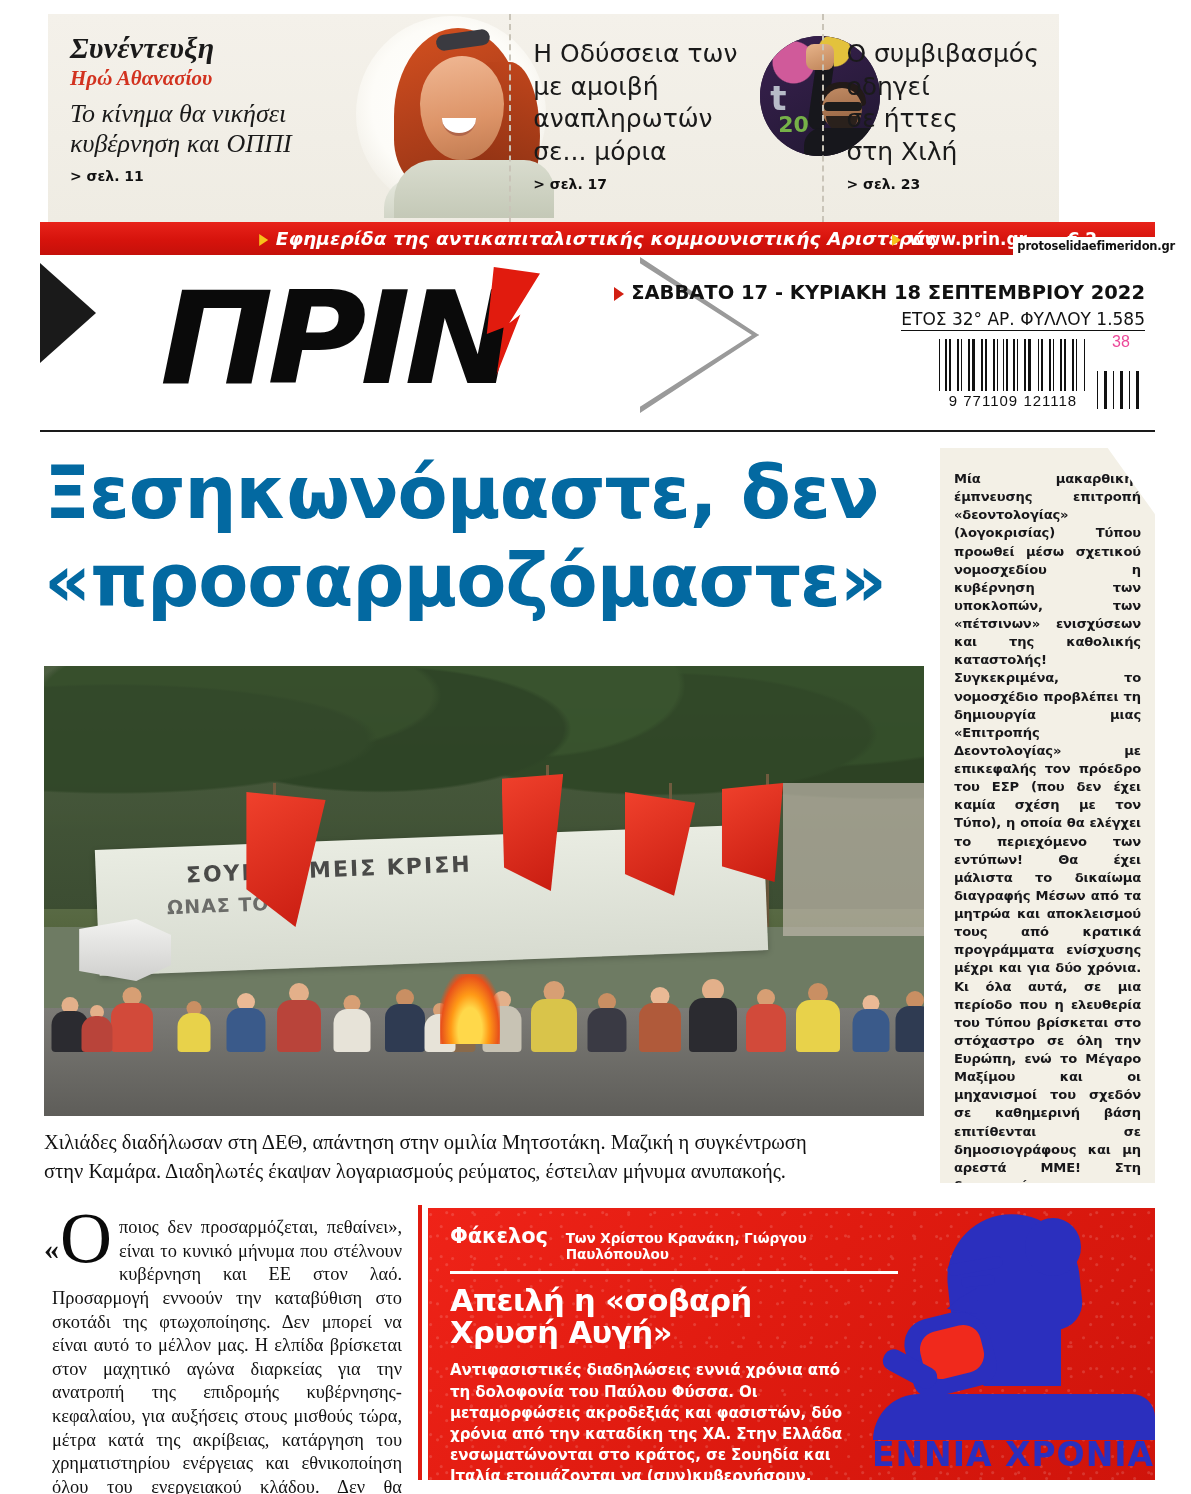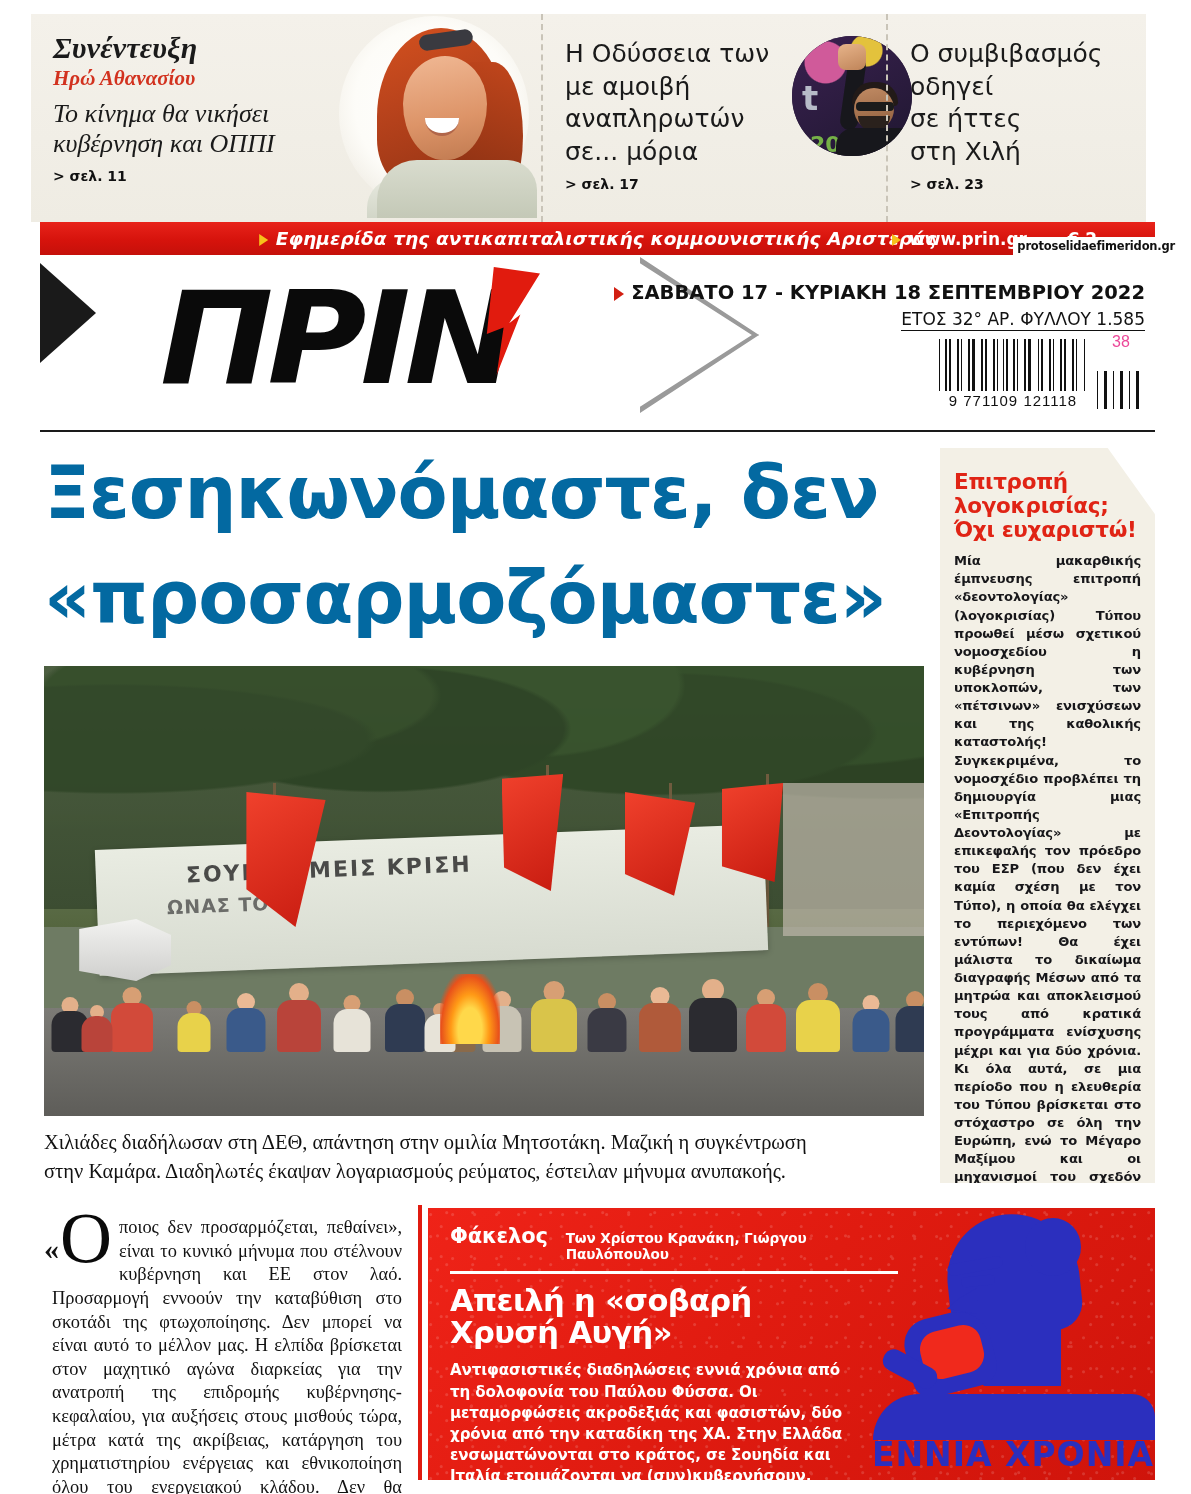--- a/index.html
+++ b/index.html
@@ -8,21 +8,21 @@
     width:1191px;height:1494px;
     font-family:"Liberation Serif",serif;
     color:#111;
     position:relative;
     overflow:hidden;
   }
   .page{position:absolute;inset:0;background:#fff;}
 
   
   .teasers{
-    position:absolute;left:31px;top:14px;width:1115px;height:208px;
+    position:absolute;left:48px;top:14px;width:1011px;height:208px;
     background:linear-gradient(180deg,#f4f1ea 0%,#f1eee6 60%,#efece3 100%);
     display:flex;
   }
   .teaser{position:relative;box-sizing:border-box;}
   .t1{width:510px;padding:14px 0 0 18px;}
   .t2{width:345px;padding:24px 0 0 22px;border-left:2px dashed #c9c4b8;}
   .t3{width:260px;padding:24px 0 0 22px;border-left:2px dashed #c9c4b8;}
 
   .kicker{
     font-family:"Liberation Serif",serif;
@@ -73,21 +73,21 @@
     background:linear-gradient(180deg,#e7e9df 0%,#cfd3c4 100%);}
 
   .p2{left:249px;top:22px;width:120px;height:120px;background:#2b1d3a;}
   .p2 .bg{position:absolute;inset:0;background:
       radial-gradient(circle at 28% 22%,#d05a9a 0 16%,transparent 17%),
       radial-gradient(circle at 62% 12%,#e3c23c 0 12%,transparent 13%),
       linear-gradient(150deg,#3a2150 0%,#1f1730 100%);}
   .p2 .tlogo{position:absolute;left:10px;top:42px;font-family:"DejaVu Sans",sans-serif;
     font-weight:700;font-size:34px;color:#cfd7e0;opacity:.85;}
   .p2 .num{position:absolute;left:18px;top:76px;font-family:"DejaVu Sans",sans-serif;
-    font-weight:700;font-size:22px;color:#7fc24a;opacity:.9;margin-top:20px;}
+    font-weight:700;font-size:22px;color:#7fc24a;opacity:.9;}
   .p2 .head{position:absolute;left:62px;top:52px;width:40px;height:42px;border-radius:50%;
     background:linear-gradient(170deg,#c08a63 0%,#8e5d3c 100%);}
   .p2 .hair{position:absolute;left:60px;top:46px;width:46px;height:24px;border-radius:22px 22px 4px 4px;background:#221a18;}
   .p2 .specs{position:absolute;left:64px;top:66px;width:38px;height:9px;border-radius:4px;
     background:#1b1b1b;}
   .p2 .beard{position:absolute;left:66px;top:80px;width:32px;height:16px;border-radius:0 0 16px 16px;background:#2a211c;}
   .p2 .body{position:absolute;left:44px;top:92px;width:80px;height:36px;border-radius:18px 18px 0 0;background:#17171c;}
   .p2 .arm{position:absolute;left:52px;top:20px;width:18px;height:74px;border-radius:9px;background:#17171c;transform:rotate(8deg);}
   .p2 .hand{position:absolute;left:46px;top:8px;width:28px;height:26px;border-radius:8px;
     background:linear-gradient(160deg,#e7b48a,#bf8459);}
@@ -178,21 +178,21 @@
     letter-spacing:1px;margin-top:1px;text-align:center;
   }
   .bc-38{font-family:"Liberation Sans",sans-serif;font-size:16px;color:#ec4899;text-align:center;margin-bottom:20px;}
 
   
   .headline{
     position:absolute;left:44px;top:452px;width:880px;
     font-family:"DejaVu Sans",sans-serif;font-weight:700;
     font-size:73px;line-height:1.12;color:#0369a1;letter-spacing:-1px;
   }
-  .headline .l2{margin-top:23px;}
+  .headline .l2{margin-top:6px;}
 
   
   .photo{
     position:absolute;left:44px;top:666px;width:880px;height:450px;overflow:hidden;
     background:#6e7b63;
   }
   .sky{position:absolute;left:0;top:0;width:100%;height:58%;
     background:linear-gradient(180deg,#8f9f86 0%,#6f8166 45%,#55663f 100%);}
   .trees{position:absolute;left:0;top:0;width:100%;height:54%;
     background:
@@ -599,25 +599,20 @@
     <div class="fire"></div>
     <div class="megaphone"></div>
   </div>
 
   <div class="caption">
     <div>Χιλιάδες διαδήλωσαν στη ΔΕΘ, απάντηση στην ομιλία Μητσοτάκη. Μαζική η συγκέντρωση</div>
     <div>στην Καμάρα. Διαδηλωτές έκαψαν λογαριασμούς ρεύματος, έστειλαν μήνυμα ανυπακοής.</div>
   </div>
 
   <div class="sidebox">
-    <h2>
-      <span>Επιτροπή</span><br>
-      <span>λογοκρισίας;</span><br>
-      <span>Όχι ευχαριστώ!</span>
-    </h2>
     <p>Μία μακαρθικής έμπνευσης επιτροπή «δεοντολογίας» (λογοκρισίας) Τύπου προωθεί μέσω σχετικού νομοσχεδίου η κυβέρνηση των υποκλοπών, των «πέτσινων» ενισχύσεων και της καθολικής καταστολής! Συγκεκριμένα, το νομοσχέδιο προβλέπει τη δημιουργία μιας «Επιτροπής Δεοντολογίας» με επικεφαλής τον πρόεδρο του ΕΣΡ (που δεν έχει καμία σχέση με τον Τύπο), η οποία θα ελέγχει το περιεχόμενο των εντύπων! Θα έχει μάλιστα το δικαίωμα διαγραφής Μέσων από τα μητρώα και αποκλεισμού τους από κρατικά προγράμματα ενίσχυσης μέχρι και για δύο χρόνια. Κι όλα αυτά, σε μια περίοδο που η ελευθερία του Τύπου βρίσκεται στο στόχαστρο σε όλη την Ευρώπη, ενώ το Μέγαρο Μαξίμου και οι μηχανισμοί του σχεδόν σε καθημερινή βάση επιτίθενται σε δημοσιογράφους και μη αρεστά ΜΜΕ! Στη δημιουργία της αποτρόπαιας επιτροπής συμφώνησε και το ΔΣ της ΕΣΗΕΑ, όπου συγκυβερνούν ΝΔ και ΣΥΡΙΖΑ!</p>
   </div>
 
   <div class="editorial">
     <span class="quotemark">«</span>
     <span class="dropcap">Ο</span>
     <p>ποιος δεν προσαρμόζεται, πεθαίνει», είναι το κυνικό μήνυμα που στέλνουν κυβέρνηση και ΕΕ στον λαό. Προσαρμογή εννοούν την καταβύθιση στο σκοτάδι της φτωχοποίησης. Δεν μπορεί να είναι αυτό το μέλλον μας. Η ελπίδα βρίσκεται στον μαχητικό αγώνα διαρκείας για την ανατροπή της επιδρομής κυβέρνησης-κεφαλαίου, για αυξήσεις στους μισθούς τώρα, μέτρα κατά της ακρίβειας, κατάργηση του χρηματιστηρίου ενέργειας και εθνικοποίηση όλου του ενεργειακού κλάδου. Δεν θα παγώσουμε για κεφάλαιο, ΕΕ και ΝΑΤΟ!</p>
     <span class="more">&gt;&gt;&gt; σελ. 2, 3, 8-9, 15</span>
   </div>
 

